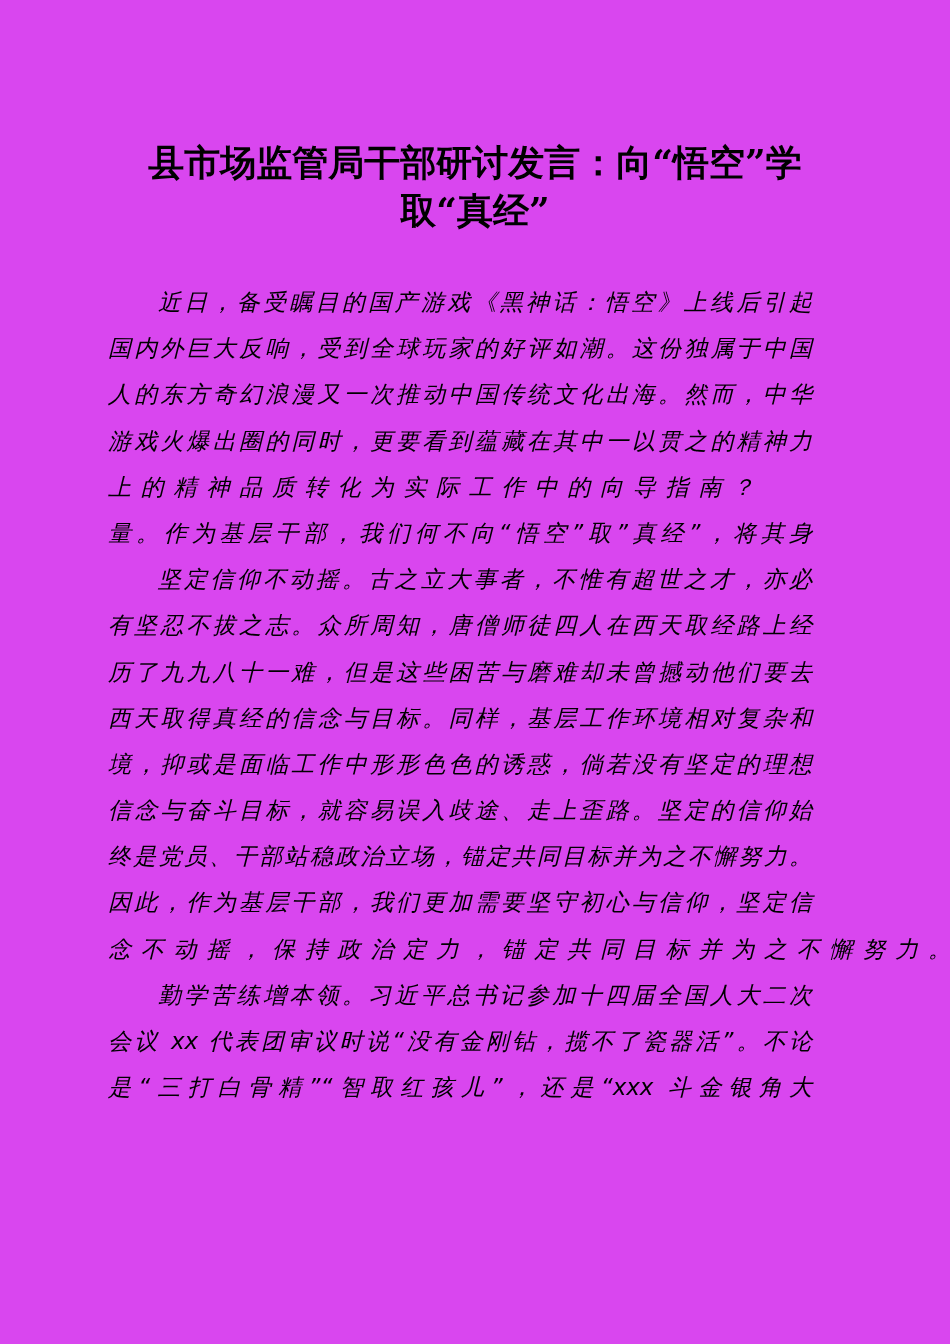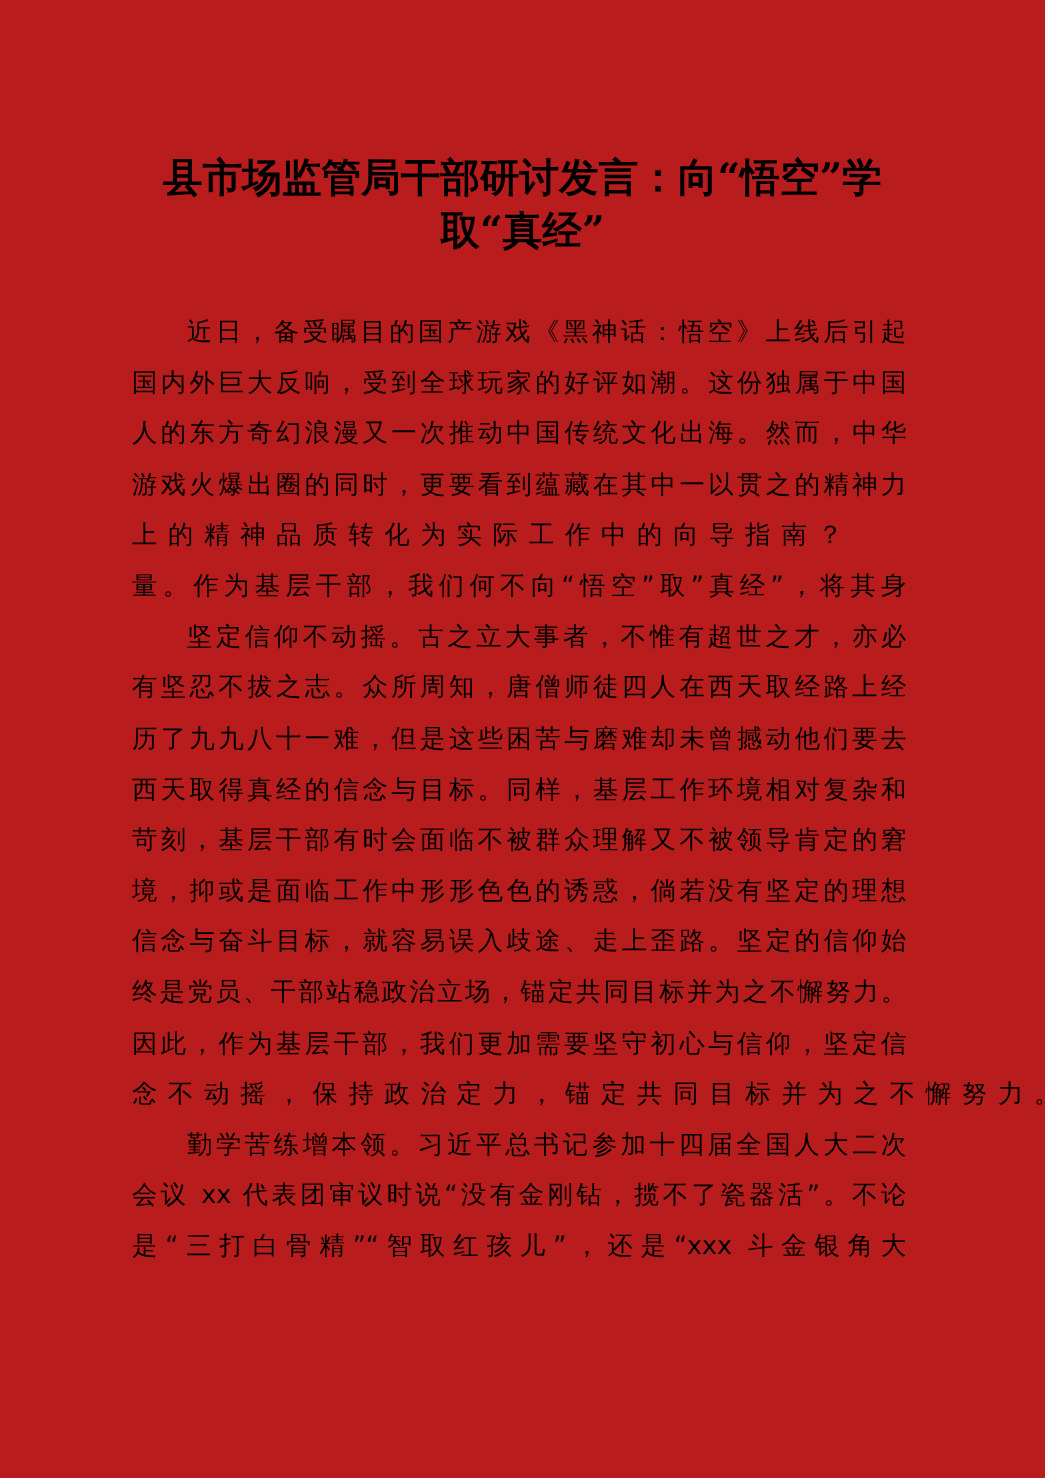--- a/index.html
+++ b/index.html
@@ -14,43 +14,44 @@
     overflow: hidden;
     font-family: "DejaVu Serif", "Liberation Serif", serif;
     color: #000000;
   }
   .page {
     position: absolute;
     left: 0;
     top: 0;
     width: 950px;
     height: 1344px;
-    background: #b91c1c;
+    background: #d946ef;
   }
   .title {
     position: absolute;
     left: 110px;
     top: 138px;
     width: 730px;
     text-align: center;
     font-family: "DejaVu Serif", "Liberation Serif", serif;
     font-weight: bold;
     font-size: 36px;
     line-height: 48px;
     letter-spacing: 0px;
   }
   .title .tline {
     display: block;
     white-space: nowrap;
   }
   .body {
     position: absolute;
-    left: 120px;
+    left: 108px;
     top: 279px;
     width: 704px;
+    font-style: italic;
   }
   .line {
     display: block;
     height: 46.2px;
     line-height: 46.2px;
     font-size: 23px;
     white-space: nowrap;
     text-align: justify;
     text-align-last: justify;
     font-family: "DejaVu Sans", "Liberation Sans", sans-serif;
@@ -84,21 +85,20 @@
       <span class="line">游戏火爆出圈的同时，更要看到蕴藏在其中一以贯之的精神力</span>
       <span class="line last">上的精神品质转化为实际工作中的向导指南？</span>
       <span class="line">量。作为基层干部，我们何不向“悟空”取”真经”，将其身</span>
     </div>
 
     <div>
       <span class="line indent">坚定信仰不动摇。古之立大事者，不惟有超世之才，亦必</span>
       <span class="line">有坚忍不拔之志。众所周知，唐僧师徒四人在西天取经路上经</span>
       <span class="line">历了九九八十一难，但是这些困苦与磨难却未曾撼动他们要去</span>
       <span class="line">西天取得真经的信念与目标。同样，基层工作环境相对复杂和</span>
-      <span class="line">苛刻，基层干部有时会面临不被群众理解又不被领导肯定的窘</span>
       <span class="line">境，抑或是面临工作中形形色色的诱惑，倘若没有坚定的理想</span>
       <span class="line">信念与奋斗目标，就容易误入歧途、走上歪路。坚定的信仰始</span>
       <span class="line">终是党员、干部站稳政治立场，锚定共同目标并为之不懈努力。</span>
       <span class="line">因此，作为基层干部，我们更加需要坚守初心与信仰，坚定信</span>
       <span class="line last">念不动摇，保持政治定力，锚定共同目标并为之不懈努力。</span>
     </div>
 
     <div>
       <span class="line indent">勤学苦练增本领。习近平总书记参加十四届全国人大二次</span>
       <span class="line">会议 xx 代表团审议时说“没有金刚钻，揽不了瓷器活”。不论</span>

